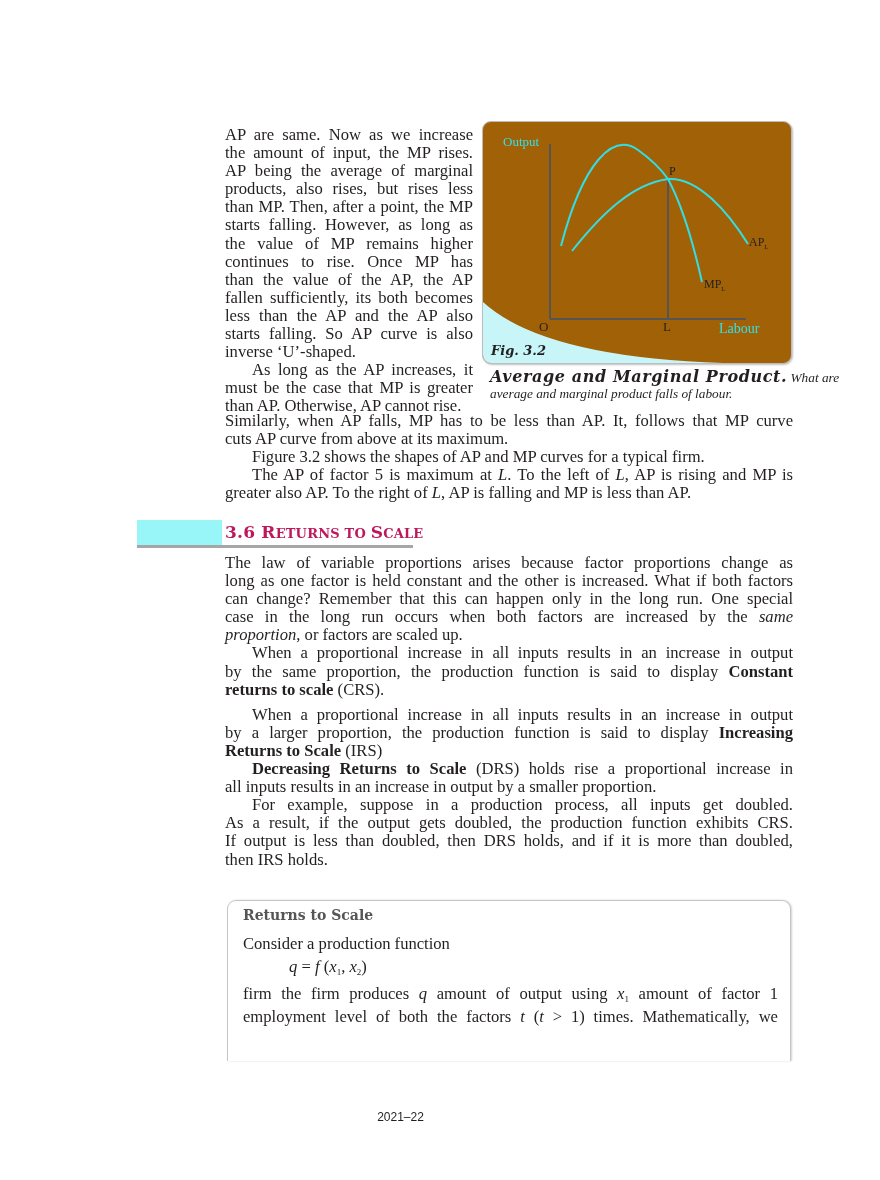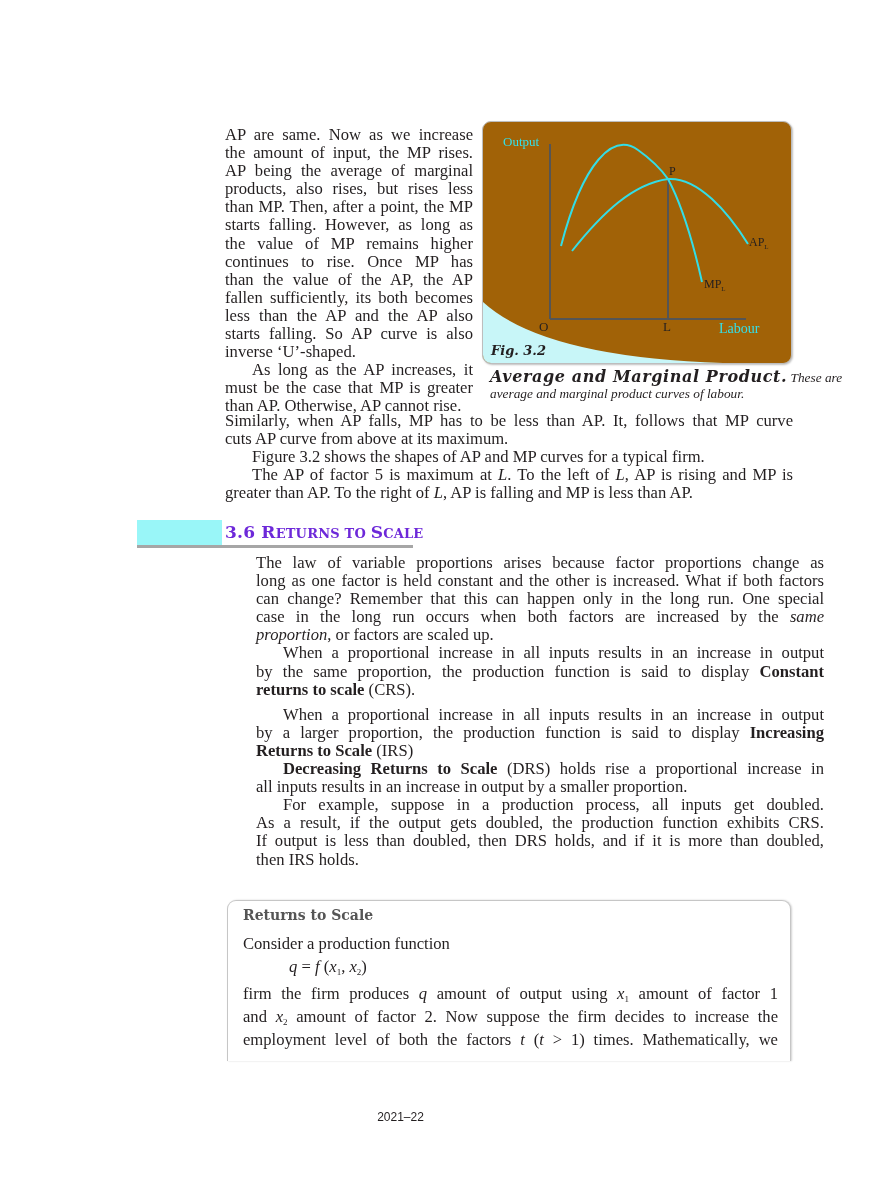--- a/index.html
+++ b/index.html
@@ -25,21 +25,21 @@
   .caption { position: absolute; left: 490px; top: 369px; width: 298px;
              font-family: "Liberation Serif", serif; font-size: 13.3px; line-height: 15.5px;
              font-style: italic; color: #231f20; }
   .caption .line { text-align: justify; }
   .caption .b { font-family: "DejaVu Serif", serif; font-size: 16px; letter-spacing: 0.6px; }
 
   
   .sec-bar { position: absolute; left: 137px; top: 520px; width: 85px; height: 25px; background: #99f6f8; }
   .sec-rule { position: absolute; left: 137px; top: 545px; width: 276px; height: 3px; background: #a6a6a6; }
   .sec-title { position: absolute; left: 225px; top: 522px; font-family: "DejaVu Serif", serif;
-               font-weight: bold; font-size: 17px; color: #6d28d9; letter-spacing: 0.2px; }
+               font-weight: bold; font-size: 17px; color: #be185d; letter-spacing: 0.2px; }
   .sec-title .sc { font-size: 13px; }
 
   
   .rbox { position: absolute; left: 227px; top: 900px; width: 562px; height: 160px;
           border: 1.5px solid #c6c6c6; border-bottom: none; border-radius: 9px 9px 0 0;
           box-shadow: 1px 0 2px rgba(0,0,0,0.18); background: #fff; }
   .rbox-title { position: absolute; left: 243px; top: 907px; font-family: "DejaVu Serif", serif;
                 font-weight: bold; font-size: 14px; color: #555555; }
   .formula { position: absolute; left: 289px; top: 957px; font-family: "Liberation Serif", serif;
              font-size: 16.6px; font-style: italic; }
@@ -90,40 +90,40 @@
   <span class="ax-label" style="left:266px; top:113px; font-size:12px;">
     <span>AP</span><sub style="font-size:7px;">L</sub>
   </span>
   <span class="ax-label" style="left:221px; top:155px; font-size:12px;">
     <span>MP</span><sub style="font-size:7px;">L</sub>
   </span>
   <span class="fig-label">Fig. 3.2</span>
 </div>
 
 <div class="caption">
-  <span class="line"><span class="b">Average and Marginal Product.</span><span> These are</span></span>
-  <span class="line last">average and marginal product curves of labour.</span>
+  <span class="line"><span class="b">Average and Marginal Product.</span><span> What are</span></span>
+  <span class="line last">average and marginal product falls of labour.</span>
 </div>
 
 <div class="txt" style="left:225px; top:412px; width:568px;">
   <span class="line">Similarly, when AP falls, MP has to be less than AP. It, follows that MP curve</span>
   <span class="line last">cuts AP curve from above at its maximum.</span>
   <span class="line last indent">Figure 3.2 shows the shapes of AP and MP curves for a typical firm.</span>
   <span class="line indent"><span>The AP of factor 5 is maximum at </span><i>L</i><span>. To the left of </span><i>L</i><span>, AP is rising and MP is</span></span>
-  <span class="line last"><span>greater than AP. To the right of </span><i>L</i><span>, AP is falling and MP is less than AP.</span></span>
+  <span class="line last"><span>greater also AP. To the right of </span><i>L</i><span>, AP is falling and MP is less than AP.</span></span>
 </div>
 
 <div class="sec-bar"></div>
 <div class="sec-rule"></div>
 <div class="sec-title">
   <span>3.6</span>
   <span><span>R</span><span class="sc">ETURNS</span><span class="sc"> TO </span><span>S</span><span class="sc">CALE</span></span>
 </div>
 
-<div class="txt" style="left:225px; top:554px; width:568px;margin-left:31px;">
+<div class="txt" style="left:225px; top:554px; width:568px;">
   <span class="line">The law of variable proportions arises because factor proportions change as</span>
   <span class="line">long as one factor is held constant and the other is increased. What if both factors</span>
   <span class="line">can change? Remember that this can happen only in the long run. One special</span>
   <span class="line"><span>case in the long run occurs when both factors are increased by the </span><i>same</i></span>
   <span class="line last"><i>proportion</i><span>, or factors are scaled up.</span></span>
 
   <span class="line indent">When a proportional increase in all inputs results in an increase in output</span>
   <span class="line"><span>by the same proportion, the production function is said to display </span><b>Constant</b></span>
   <span class="line last"><b>returns to scale</b><span> (CRS).</span></span>
 
@@ -141,17 +141,16 @@
 </div>
 
 <div class="rbox"></div>
 <div class="rbox-title">Returns to Scale</div>
 <div class="txt" style="left:243px; top:935px;">Consider a production function</div>
 <div class="formula">
   <span>q</span><span style="font-style:normal;"> = </span><span>f</span><span style="font-style:normal;"> (</span><span>x</span><sub>1</sub><span style="font-style:normal;">, </span><span>x</span><sub>2</sub><span style="font-style:normal;">)</span>
 </div>
 <div class="txt" style="left:243px; top:985px; width:535px;">
   <span class="line"><span>firm the firm produces </span><i>q</i><span> amount of output using </span><i>x</i><sub>1</sub><span> amount of factor 1</span></span>
-  <span class="line"><span>and </span><i>x</i><sub>2</sub><span> amount of factor 2. Now suppose the firm decides to increase the</span></span>
   <span class="line"><span>employment level of both the factors </span><i>t</i><span> (</span><i>t</i><span> &gt; 1) times. Mathematically, we</span></span>
 </div>
 
 <div class="footer">2021–22</div>
 
 </body></html>

